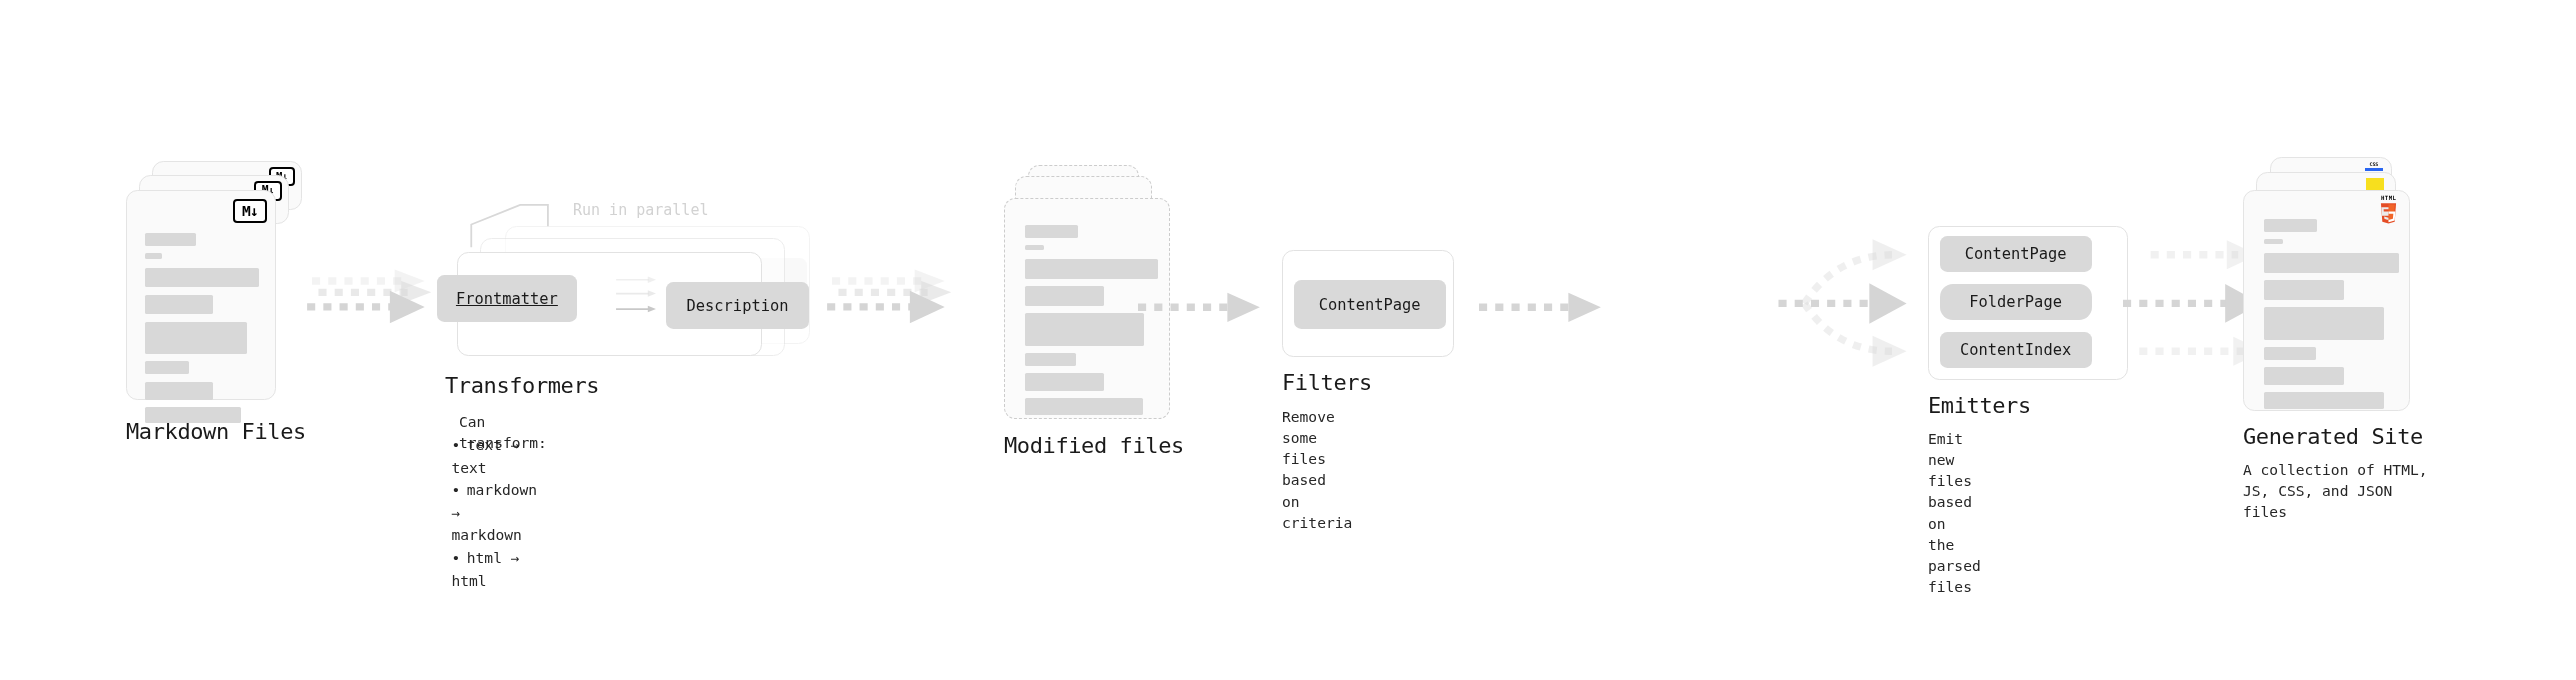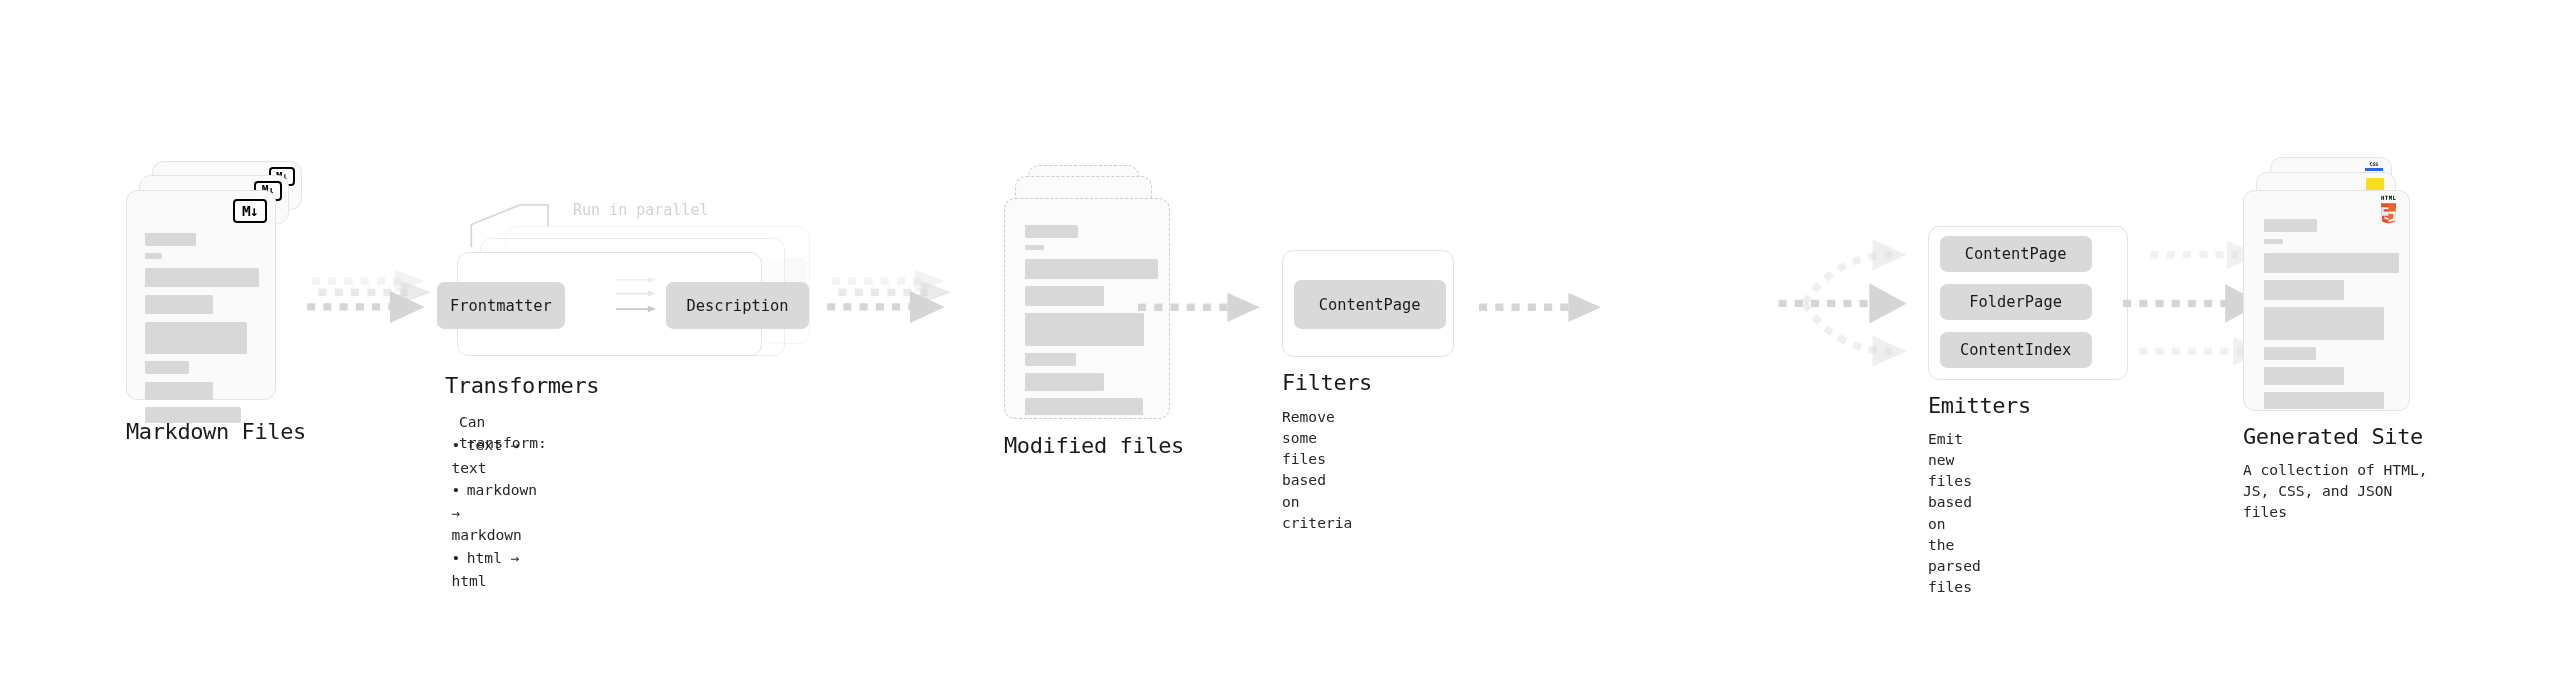--- a/index.html
+++ b/index.html
@@ -177,21 +177,21 @@
       <g fill="none" stroke="#dcdcdc" stroke-width="2">
         <line x1="5" y1="7" x2="45" y2="7" opacity="0.45"></line>
         <line x1="5" y1="24" x2="45" y2="24" opacity="0.6"></line>
         <line x1="5" y1="43" x2="45" y2="43" opacity="1" stroke="#c8c8c8"></line>
       </g>
       <polygon points="44,3 54,7 44,11" fill="#dcdcdc" opacity="0.45"></polygon>
       <polygon points="44,20 54,24 44,28" fill="#dcdcdc" opacity="0.6"></polygon>
       <polygon points="44,39 54,43 44,47" fill="#c8c8c8"></polygon>
     </svg>
 
-    <div class="pill" style="position:absolute; left:-8.1px; top:89px; width:128px; height:47px;">
+    <div class="pill" style="position:absolute; left:-8.1px; top:82px; width:140px; height:47px;text-decoration:underline;">
       <span>Frontmatter</span>
     </div>
     <div class="pill" style="position:absolute; left:221px; top:89px; width:143px; height:47px;">
       <span>Description</span>
     </div>
 
     <div class="title" style="left:0px; top:180px;">Transformers</div>
     <div class="subtitle" style="left:14px; top:218px;">Can transform:</div>
     <div style="position:absolute; left:6.5px; top:241px; font-size:14.6px; color:#262626; line-height:1.55;">
       <div><span style="margin-right:6.5px;">•</span><span>text → text</span></div>
@@ -262,21 +262,21 @@
     <polygon points="124,14 166,33 124,52" fill="#d5d5d5" opacity="0.38"></polygon>
     <polygon points="120,68 166,93 120,118" fill="#d5d5d5"></polygon>
     <polygon points="124,133 166,152 124,171" fill="#d5d5d5" opacity="0.38"></polygon>
   </svg>
 
   <div class="node" style="left:1928px; top:226px;">
     <div class="group-box" style="left:0px; top:0px; width:200px; height:154px;">
       <div class="pill" style="position:absolute; left:10.6px; top:9px; width:152px; height:36px;">
         <span>ContentPage</span>
       </div>
-      <div class="pill" style="position:absolute; left:10.6px; top:57px; width:152px; height:36px;">
+      <div class="pill" style="position:absolute; left:10.6px; top:57px; width:152px; height:36px;border-radius:13px;">
         <span>FolderPage</span>
       </div>
       <div class="pill" style="position:absolute; left:10.6px; top:105px; width:152px; height:36px;">
         <span>ContentIndex</span>
       </div>
     </div>
     <div class="title" style="left:0px; top:167px;">Emitters</div>
     <div class="subtitle" style="left:0px; top:202px;">Emit new files based on
 the parsed files</div>
   </div>

